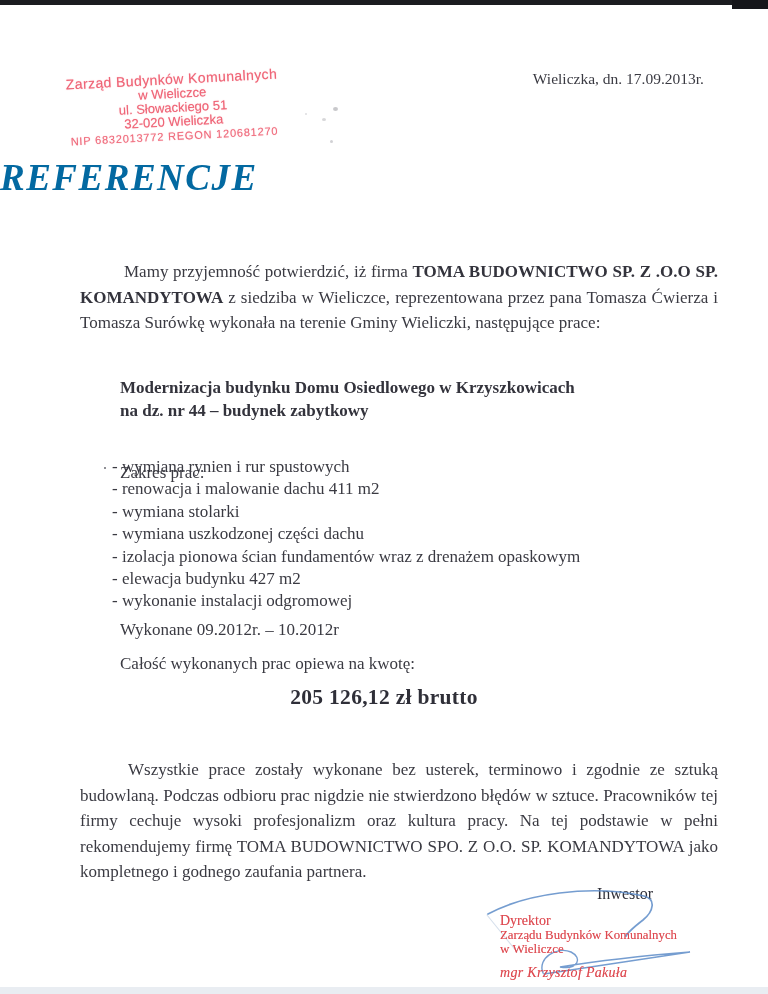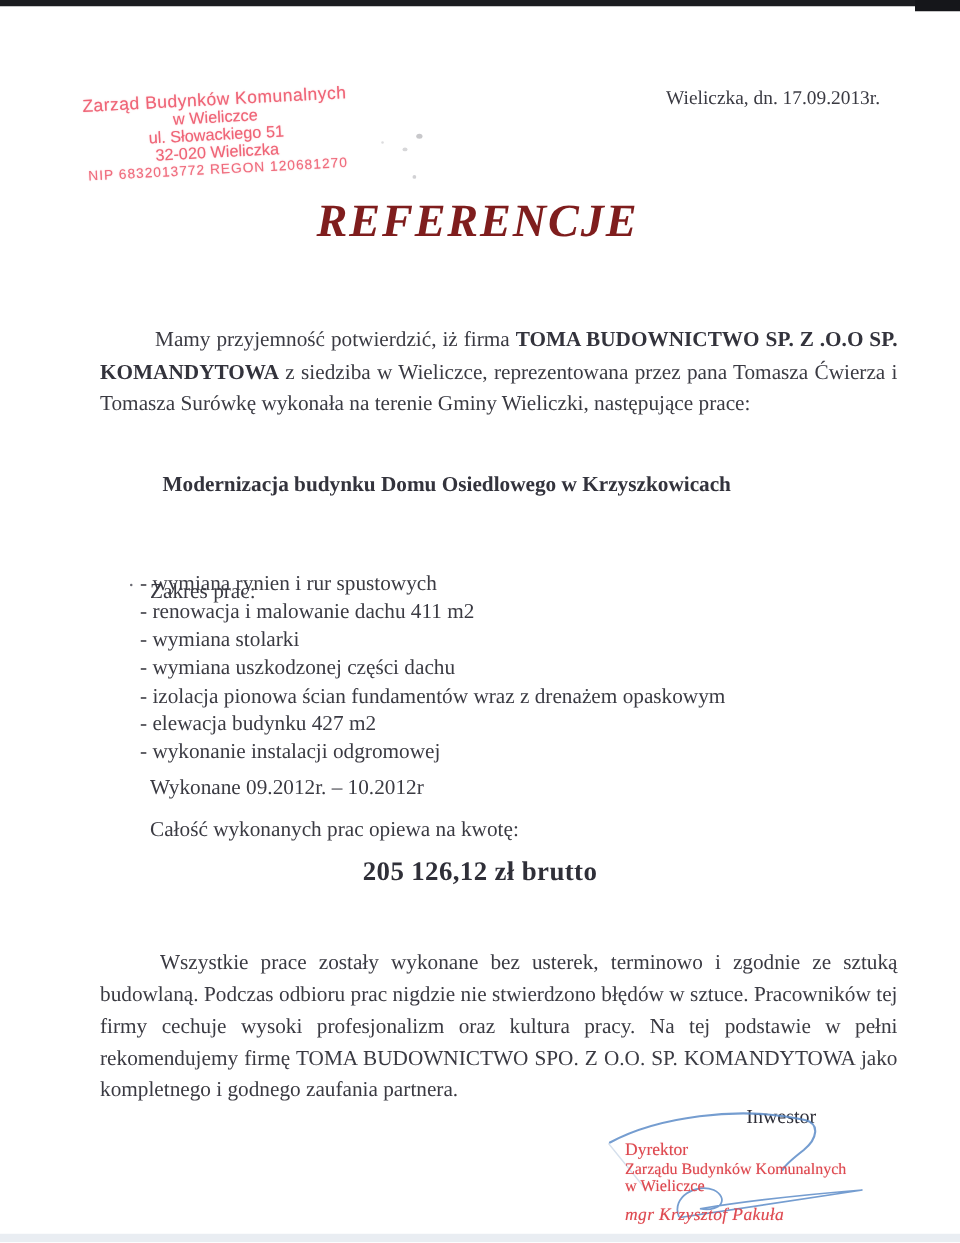--- a/index.html
+++ b/index.html
@@ -33,39 +33,38 @@
   .date-line{position:absolute;top:70px;right:64px;font-size:15.5px;color:#3a3a42;text-align:center;}
   
   .smudge{position:absolute;border-radius:50%;background:#9a9aa0;}
   .smudge.a{left:333px;top:107px;width:5px;height:4px;opacity:.55;}
   .smudge.b{left:322px;top:118px;width:4px;height:3px;opacity:.4;}
   .smudge.c{left:330px;top:140px;width:3px;height:3px;opacity:.45;}
   .smudge.d{left:305px;top:113px;width:2px;height:2px;opacity:.35;}
   .stray-dot{position:absolute;left:104px;top:467px;width:2px;height:2px;background:#6a6a72;border-radius:50%;}
   
   .doc-title{
-    position:absolute;left:12px;top:156px;width:740px;
-    text-align:center;
+    position:absolute;left:0;top:156px;width:740px;
     font-size:37px;font-weight:bold;font-style:italic;
-    letter-spacing:1.5px;color:#7f1d1d;
+    letter-spacing:1.5px;color:#0369a1;
   }
   
   .para{
     position:absolute;left:80px;width:638px;
     font-size:17px;line-height:25.6px;
     text-align:justify;color:#3a3a42;
   }
   .para.p1{top:242px;text-indent:44px;}
   .para.p2{top:740px;text-indent:48px;}
   .para b{color:#33333c;}
   .caps{white-space:normal;}
   
   .project-heading{
     position:absolute;left:120px;top:376px;width:560px;
-    font-weight:bold;font-size:17px;line-height:23px;color:#33333c;margin-left:10px;
+    font-weight:bold;font-size:17px;line-height:23px;color:#33333c;
   }
   .scope-label{position:absolute;left:120px;top:435px;font-size:17px;margin-top:28px;}
   .scope-list{
     position:absolute;left:112px;top:456px;width:560px;
     list-style:none;margin:0;padding:0;
     font-size:17px;line-height:22.4px;
   }
   
   .completion-line{position:absolute;left:120px;top:620px;font-size:17px;}
   .total-label{position:absolute;left:120px;top:654px;font-size:17px;}
@@ -109,20 +108,21 @@
   <div class="smudge c"></div>
   <div class="smudge d"></div>
   <div class="stray-dot"></div>
 
   <div class="doc-title">REFERENCJE</div>
 
   <p class="para p1"><span>Mamy przyjemność potwierdzić, iż firma </span><b class="caps">TOMA BUDOWNICTWO SP. Z .O.O SP. KOMANDYTOWA</b><span> z siedziba w Wieliczce, reprezentowana przez pana Tomasza Ćwierza i Tomasza Surówkę wykonała na terenie Gminy Wieliczki, następujące prace:</span></p>
 
   <div class="project-heading">
     <div>Modernizacja budynku Domu Osiedlowego w Krzyszkowicach</div>
+    <div>na dz. nr 44 – budynek zabytkowy</div>
   </div>
 
   <div class="scope-label">Zakres prac:</div>
   <ul class="scope-list">
     <li>- wymiana rynien i rur spustowych</li>
     <li>- renowacja i malowanie dachu 411 m2</li>
     <li>- wymiana stolarki</li>
     <li>- wymiana uszkodzonej części dachu</li>
     <li>- izolacja pionowa ścian fundamentów wraz z drenażem opaskowym</li>
     <li>- elewacja budynku 427 m2</li>

